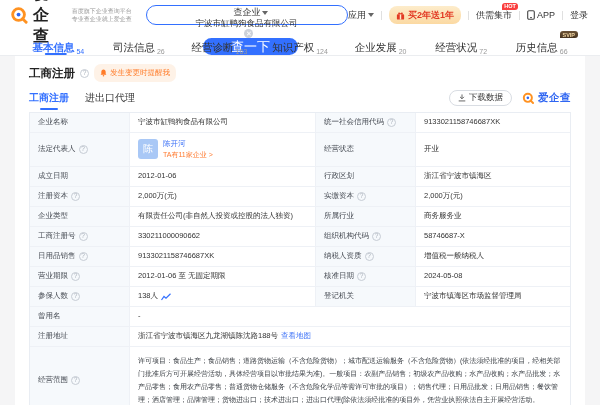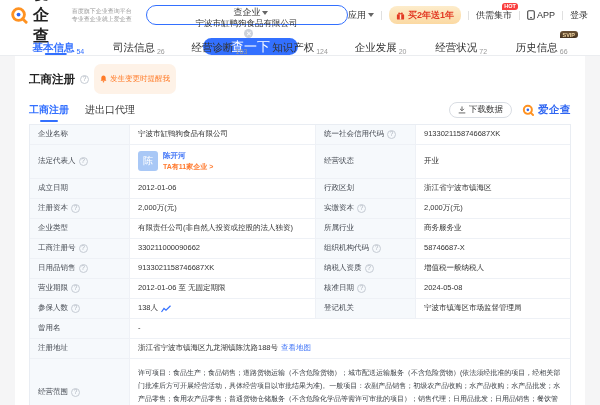--- a/index.html
+++ b/index.html
@@ -34,21 +34,21 @@
   .nav-tab.active .t-label { color:#3370ff; font-weight:bold; }
   .nav-tab.active .t-count { color:#3370ff; }
   .nav-tab.active::after { content:""; position:absolute; bottom:0; left:50%; transform:translateX(-60%); width:22px; height:2.5px; border-radius:2px; background:#3370ff; }
   .svip-badge { position:absolute; top:1px; right:4px; background:linear-gradient(180deg,#6b5236,#46331f); color:#f3d7a2; font-size:5.5px; font-weight:bold; padding:0.5px 3px; border-radius:3px 3px 3px 0; }
 
   
   .card { margin:0 15px; background:#fff; padding:8px 14px 10px 14px; min-height:349px; }
   .sec-head { display:flex; align-items:center; gap:5px; }
   .sec-title { font-size:11.5px; font-weight:bold; color:#222; }
   .qmark { display:inline-flex; align-items:center; justify-content:center; width:9px; height:9px; border:1px solid #c6ccd4; border-radius:50%; color:#aab1bb; font-size:6.5px; line-height:1; cursor:pointer; flex:0 0 auto; }
-  .alert-pill { display:flex; align-items:center; gap:3px; height:13px; padding:15px 6px; border-radius:7px; background:#fef2e7; color:#ff7b28; font-size:7.5px; cursor:pointer; }
+  .alert-pill { display:flex; align-items:center; gap:3px; height:13px; padding:9px 6px; border-radius:7px; background:#fef2e7; color:#ff7b28; font-size:7.5px; cursor:pointer; }
   .sub-row { margin-top:8px; display:flex; align-items:center; }
   .sub-tab { position:relative; margin-right:16px; font-size:10px; color:#333; cursor:pointer; padding-bottom:5px; }
   .sub-tab.active { color:#3370ff; font-weight:bold; }
   .sub-tab.active::after { content:""; position:absolute; bottom:0; left:50%; transform:translateX(-50%); width:18px; height:2px; border-radius:2px; background:#3370ff; }
   .sub-right { margin-left:auto; display:flex; align-items:center; gap:10px; padding-bottom:4px; }
   .dl-btn { display:flex; align-items:center; gap:3px; height:16px; padding:0 8px; border:1px solid #d9dde3; border-radius:9px; background:#fff; font-size:8.5px; color:#333; cursor:pointer; font-family:inherit; }
   .brand-mini { display:flex; align-items:center; gap:3px; }
   .brand-mini .logo-q { width:13px; height:13px; }
   .brand-mini-text { font-size:10.5px; font-weight:bold; color:#2f66f2; letter-spacing:0.5px; }
 
@@ -56,21 +56,21 @@
   .biz-table { margin-top:2px; display:grid; grid-template-columns:100px 186px 100px 1fr; border:1px solid #e9edf3; }
   .cell { border-bottom:1px solid #eef1f6; border-right:1px solid #eef1f6; padding:3px 8px; font-size:7.5px; display:flex; align-items:center; gap:3px; min-height:20px; color:#333; line-height:1.4; }
   .cell:nth-last-child(-n+1) { border-right:none; }
   .cell.last-col { border-right:none; }
   .cell.label { background:#f6f9fc; color:#474c54; }
   .cell.span3 { grid-column:2 / 5; }
   .link-blue { color:#3e73f7; cursor:pointer; text-decoration:none; }
   .link-orange { color:#ff7a2f; cursor:pointer; font-size:7px; }
   .legal-wrap { display:flex; align-items:center; gap:5px; }
   .avatar { width:20px; height:20px; border-radius:3px; background:#a9c8f6; color:#fff; font-size:10px; display:flex; align-items:center; justify-content:center; flex:0 0 auto; }
-  .legal-lines { display:flex; flex-direction:column; gap:1px;font-weight:bold; }
+  .legal-lines { display:flex; flex-direction:column; gap:1px; }
   .scope-text { font-size:7px; line-height:13px; color:#3c4046; align-self:flex-start; padding-top:4px; padding-bottom:4px; display:block; }
   .cell.v-top { align-items:flex-start; }
   .trend-icon { cursor:pointer; }
 </style>
 </head>
 <body>
 
 <div class="topbar">
   <div class="logo-wrap">
     <svg class="logo-q" viewBox="0 0 20 20">

